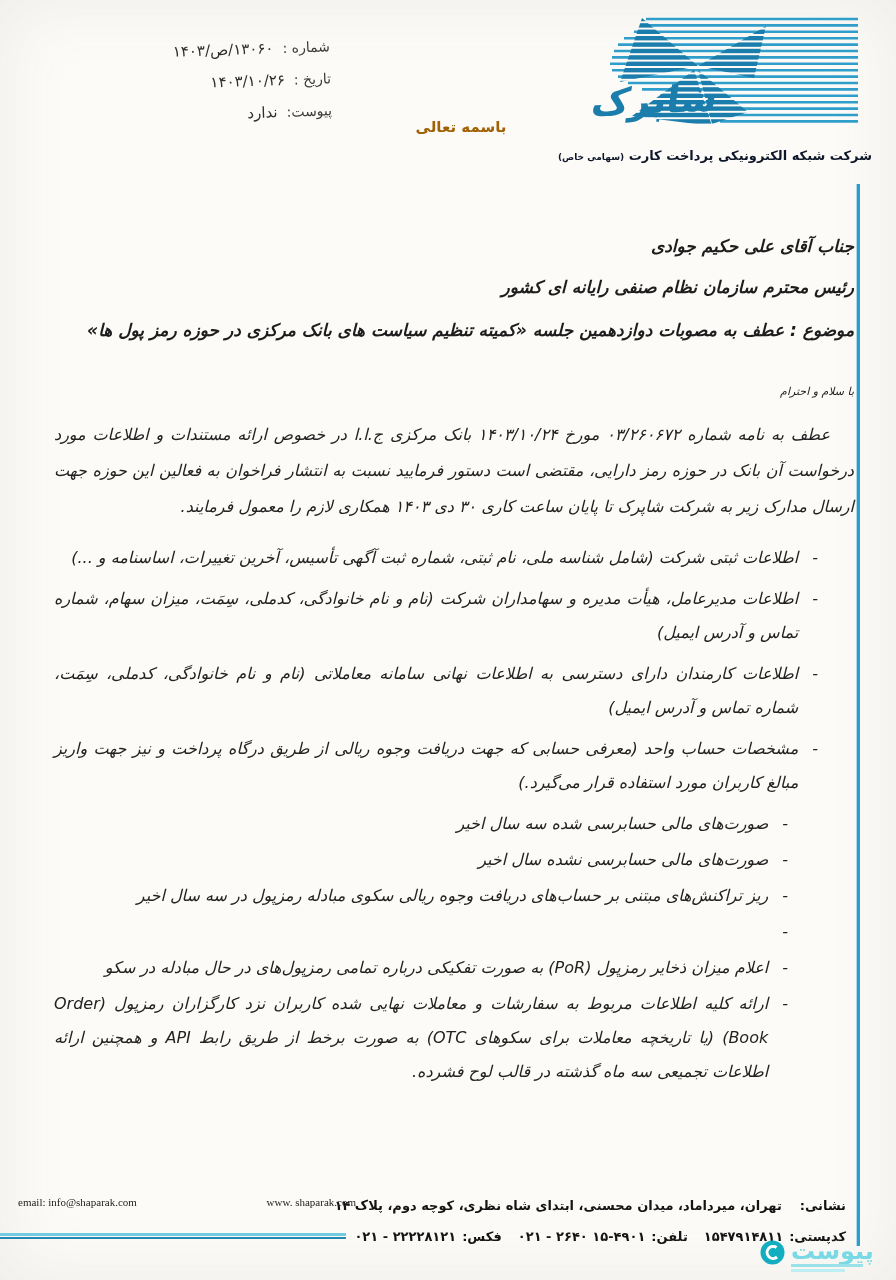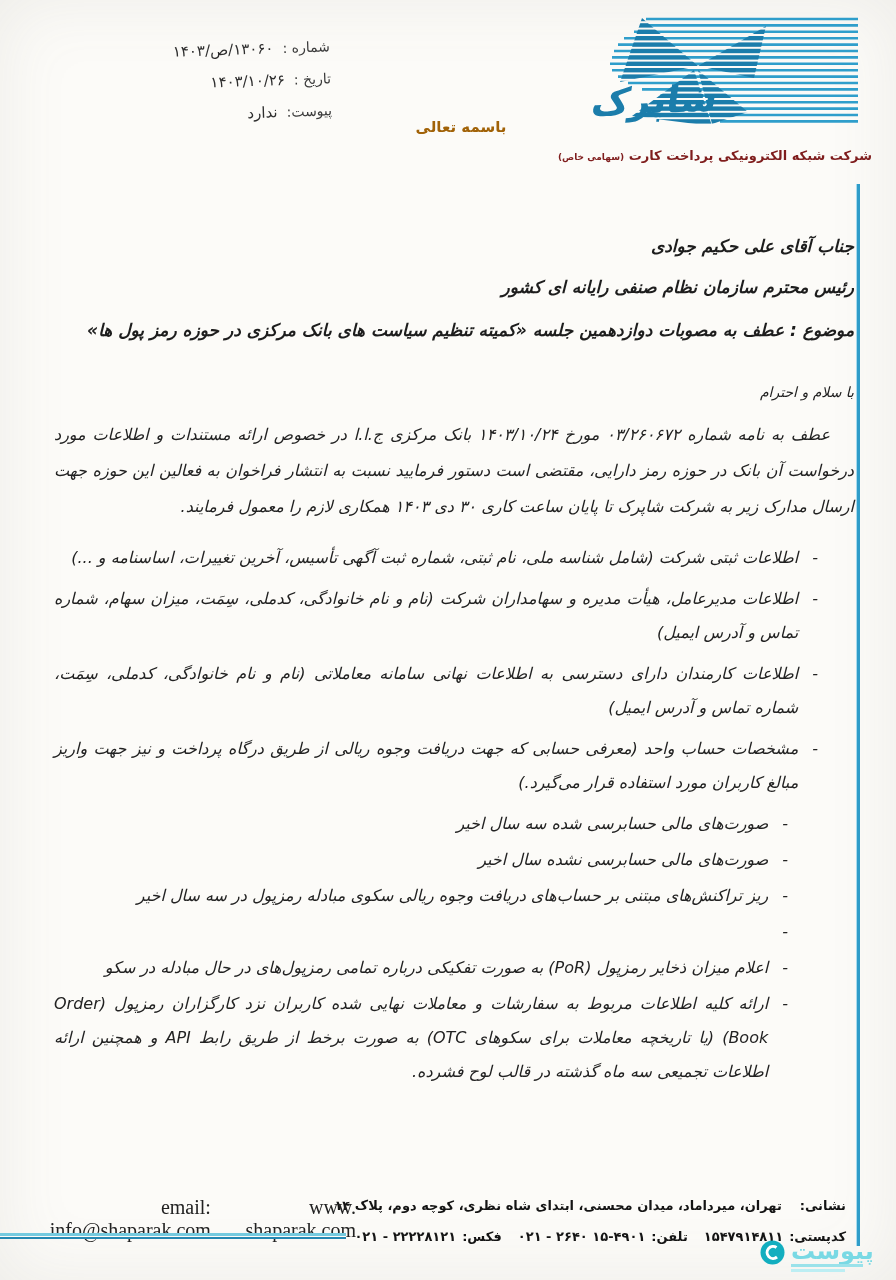--- a/index.html
+++ b/index.html
@@ -16,51 +16,51 @@
   .meta-row .val{font-size:15px;letter-spacing:.4px;color:#2e2e2e;}
 
   
   .logo-wrap{position:absolute;top:16px;right:24px;width:292px;text-align:center;}
   .logo-canvas{position:relative;width:272px;height:130px;margin:0 auto;}
   .logo-canvas svg{display:block;}
   .brand-name{
     position:absolute;left:2px;top:66px;font-size:37px;font-weight:bold;
     color:#1b7dab;transform:skewX(-10deg) rotate(-2deg);line-height:1;
   }
-  .subtitle{margin-top:2px;font-size:13px;font-weight:bold;color:#7f1d1d;white-space:nowrap;}
+  .subtitle{margin-top:2px;font-size:13px;font-weight:bold;color:#0f172a;white-space:nowrap;}
   .subtitle .note{font-size:9px;}
 
   
   .basmala{position:absolute;top:118px;left:386px;width:150px;font-size:15px;font-weight:bold;color:#a16207;text-align:center;}
 
   
   .content{position:absolute;top:226px;right:42px;left:54px;font-style:italic;}
   .recipient-name,.recipient-title{font-weight:bold;font-size:17px;line-height:41px;}
   .subject{font-weight:bold;font-size:17px;line-height:45px;text-align:justify;}
-  .salutation{margin-top:24px;font-size:14px;line-height:30px;}
+  .salutation{margin-top:24px;font-size:11px;line-height:30px;}
   .paragraph{margin-top:10px;font-size:16px;line-height:36px;text-align:justify;text-indent:24px;color:#222;}
 
   .bullets{margin-top:16px;}
   .bullet{display:flex;gap:14px;font-size:16px;line-height:34px;color:#222;}
   .bullet .dash{flex:none;}
   .bullet .btext{flex:1;text-align:justify;}
   .bullet.l1{padding-right:36px;margin-bottom:7px;}
   .bullet.l2{padding-right:66px;margin-bottom:2px;}
 
   
   .vrule{position:absolute;left:857px;top:184px;width:3px;height:1062px;background:#2f9dc9;box-shadow:-1px 0 0 #aadcee;}
 
   
   .footer-right{position:absolute;top:1190px;right:50px;width:580px;font-size:13px;font-weight:bold;line-height:31px;color:#141414;}
   .addr-line{display:flex;gap:18px;justify-content:flex-start;}
   .contact-line{display:flex;gap:16px;justify-content:flex-start;flex-wrap:nowrap;}
   .contact-line .pair{display:flex;gap:6px;}
   .footer-left{
     position:absolute;top:1196px;left:10px;width:338px;direction:ltr;
-    font-family:"Liberation Serif",serif;font-size:20px;color:#222;
+    font-family:"Liberation Serif",serif;font-size:11px;color:#222;
     display:flex;justify-content:space-between;padding:0 8px;text-align:right;
   }
   .footer-bar{position:absolute;top:1233px;left:0;width:346px;height:6px;
     background:linear-gradient(180deg,#74cadf 0 3px,#fcfbf8 3px 4px,#2488b2 4px 6px);}
 
   
   .watermark{position:absolute;top:1240px;right:4px;width:132px;direction:ltr;display:flex;gap:6px;align-items:flex-start;z-index:5;}
   .wm-body{display:flex;flex-direction:column;align-items:flex-start;}
   .wm-text{font-size:24px;font-weight:bold;color:#79d9e4;line-height:22px;}
   .wm-bar1{width:72px;height:3px;background:#9ae2ea;margin-top:2px;}

